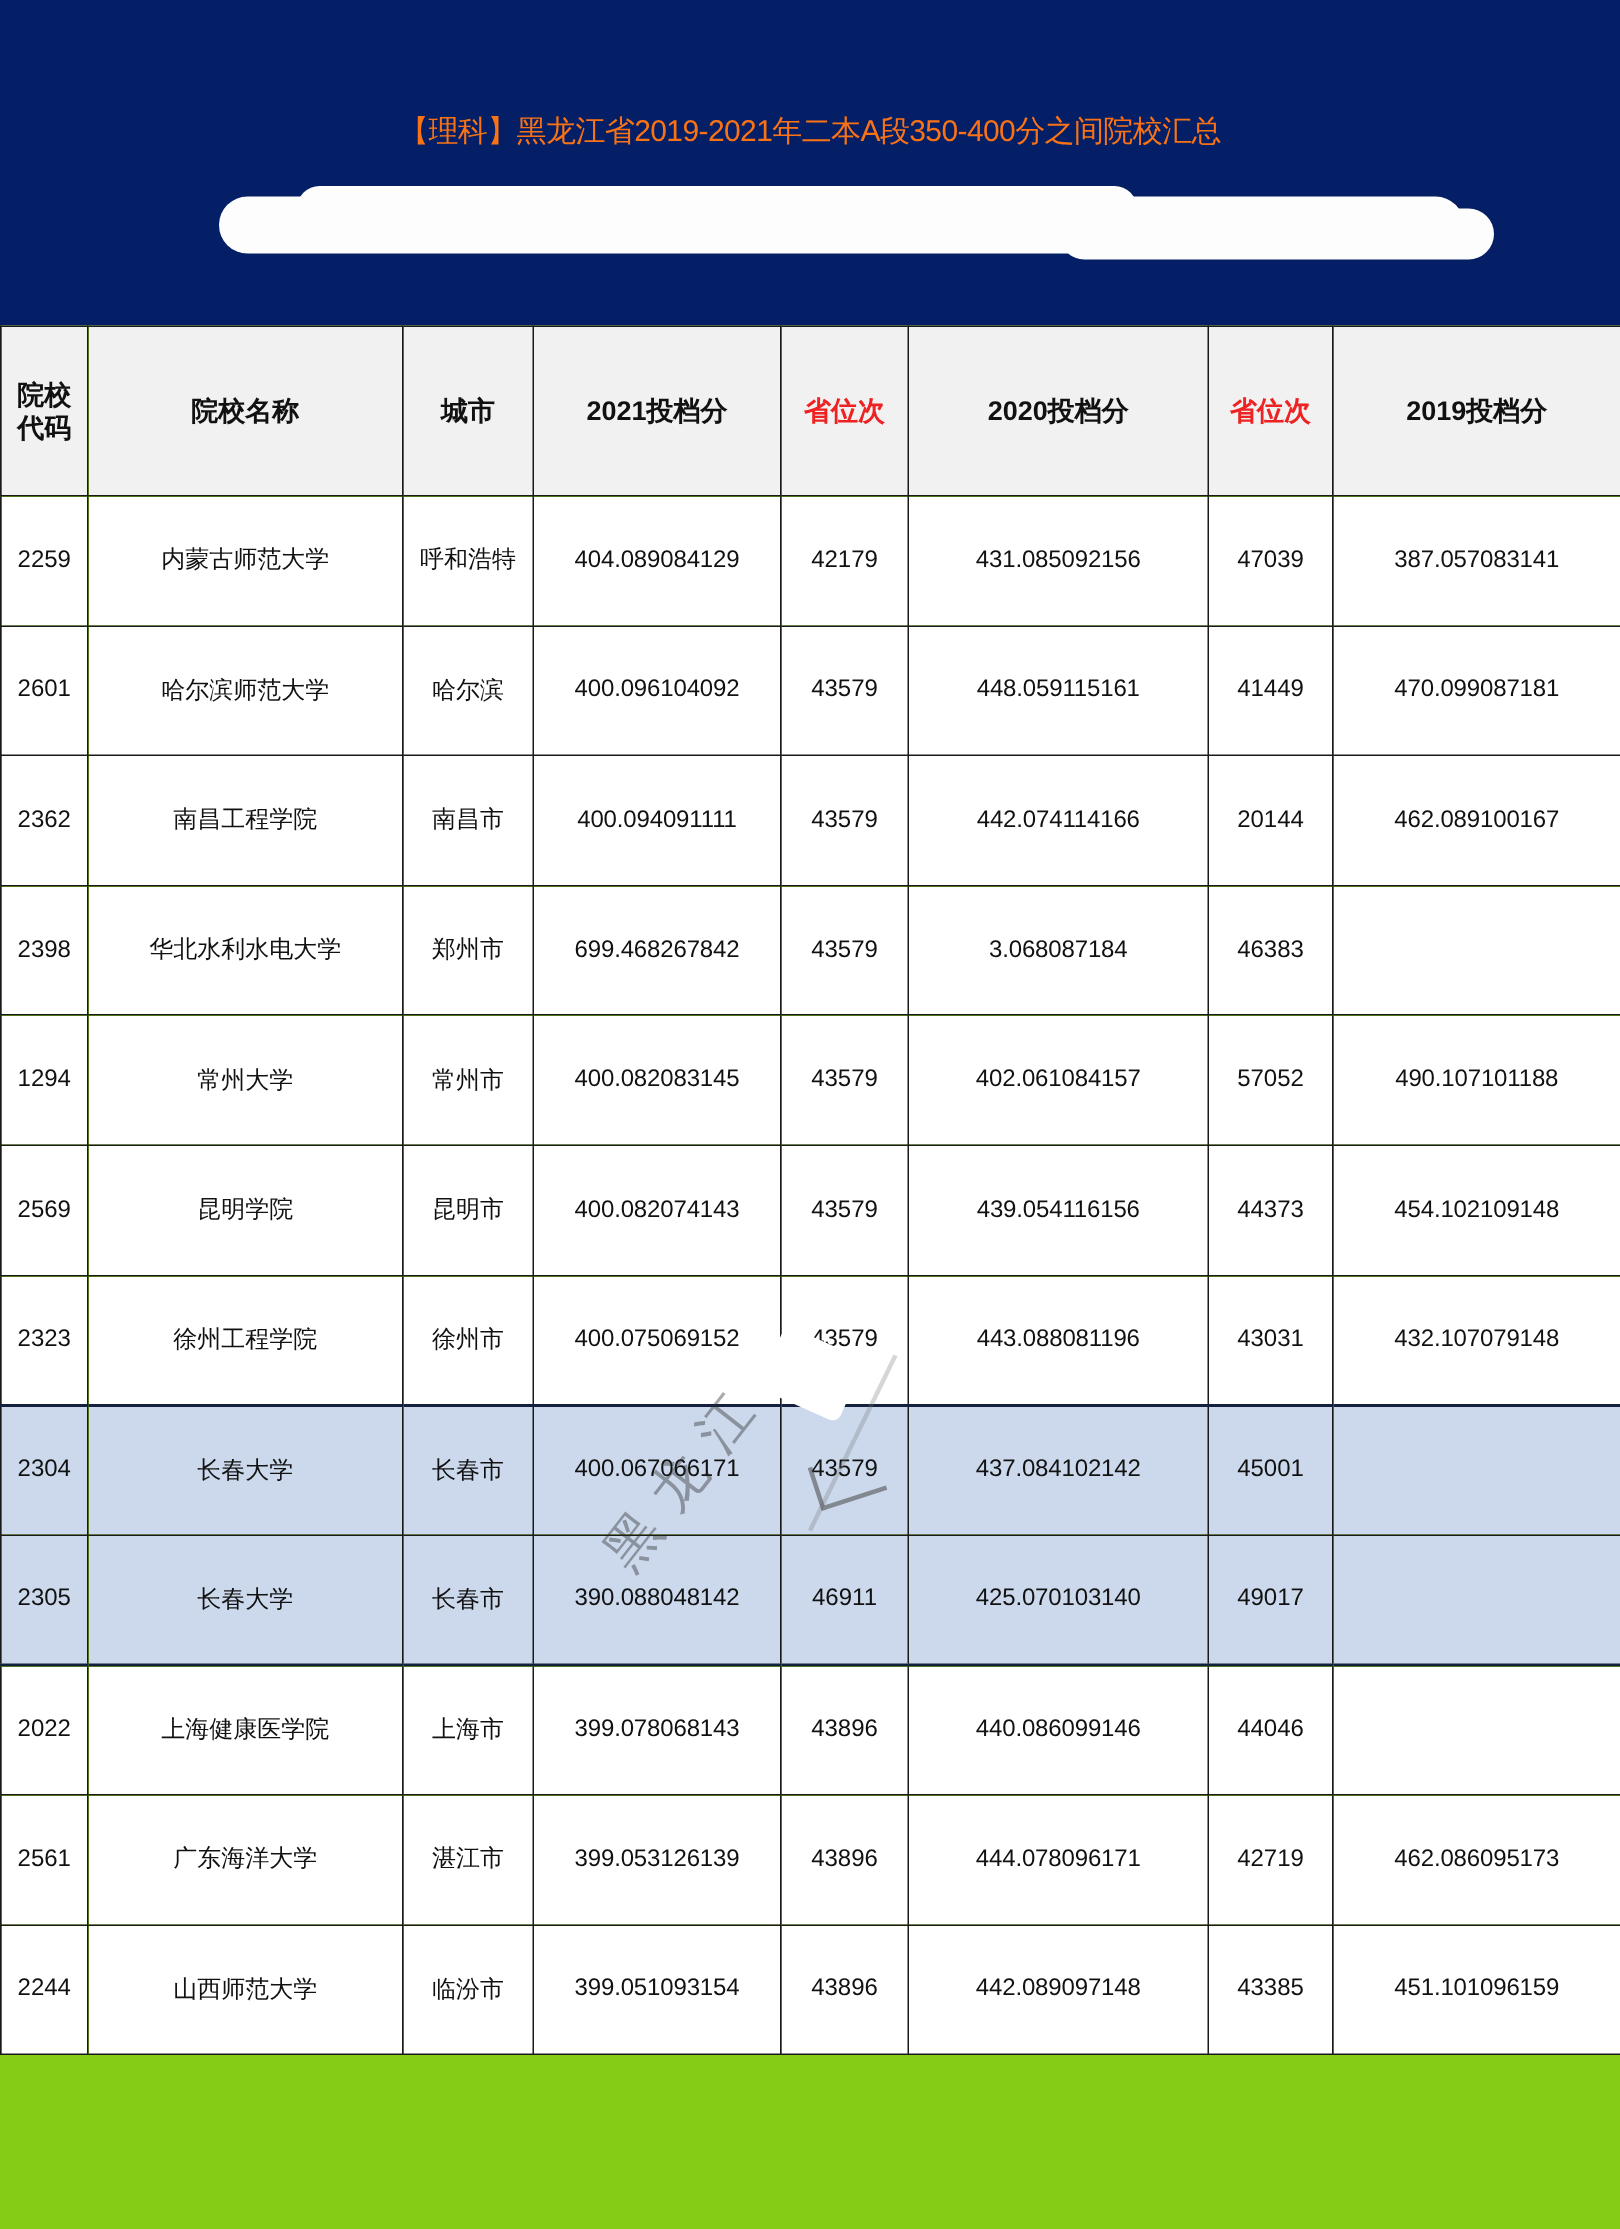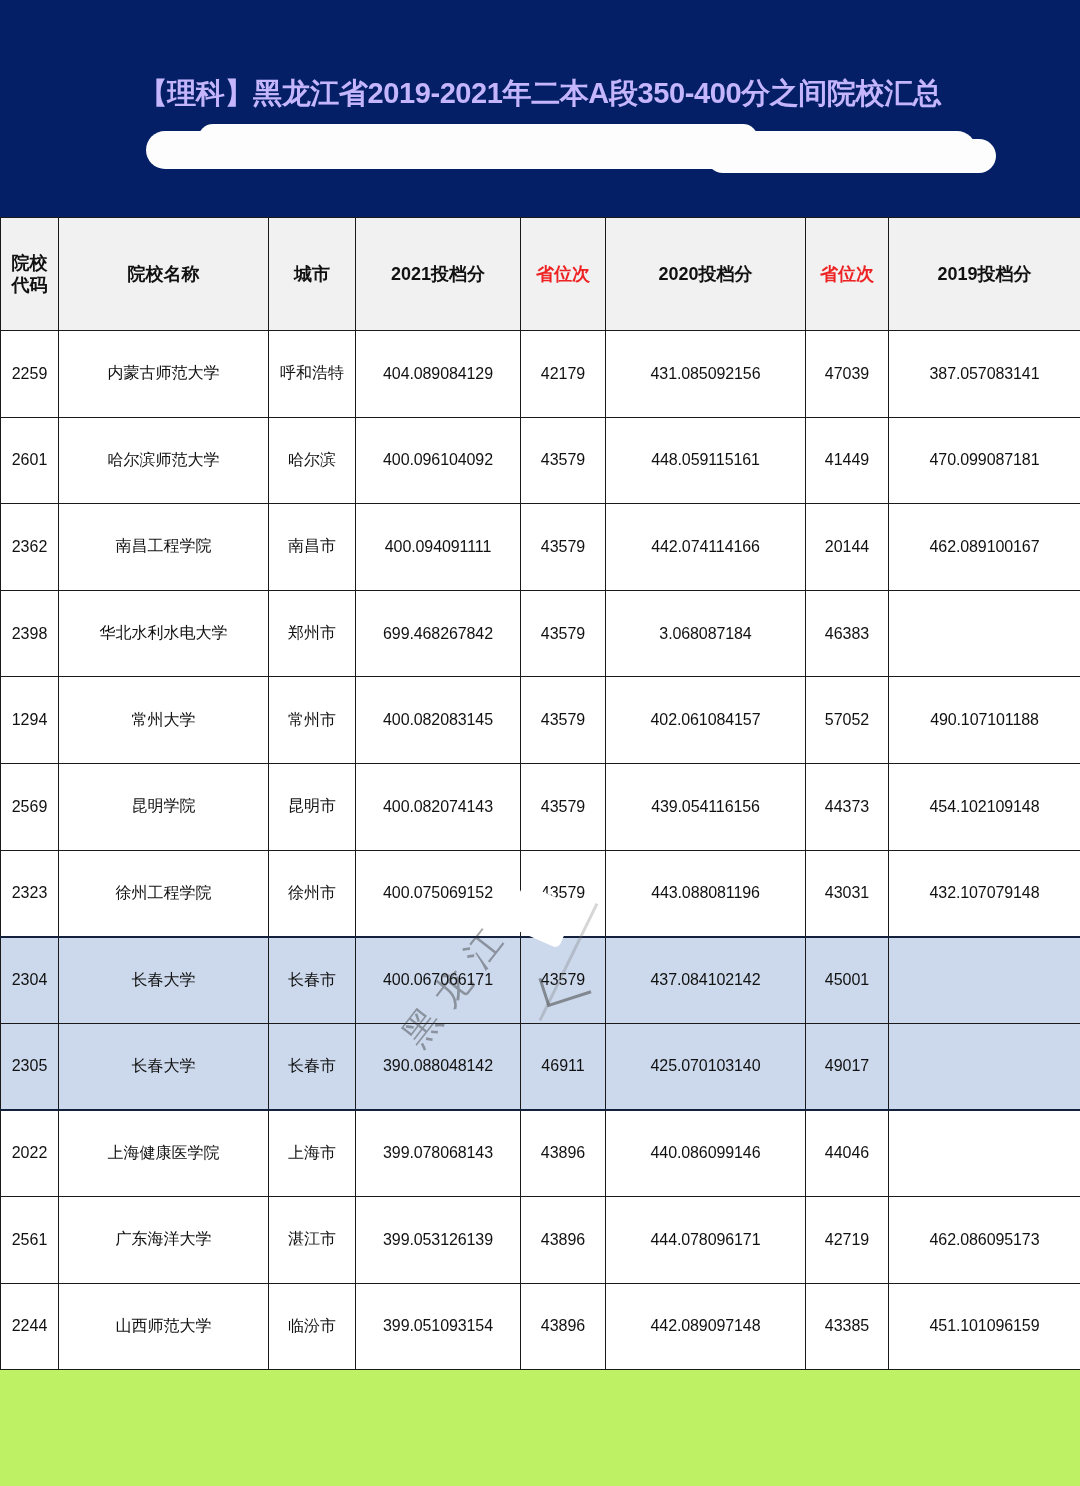--- a/index.html
+++ b/index.html
@@ -25,23 +25,23 @@
     height: 217px;
     background: #041f66;
     overflow: hidden;
   }
   .banner-title {
     position: absolute;
     left: 0;
     right: 0;
     top: 74px;
     text-align: center;
-    color: #c4b5fd;
-    font-size: 29px;
-    font-weight: bold;
+    color: #f97316;
+    font-size: 20px;
+    font-weight: normal;
     letter-spacing: -0.4px;
     white-space: nowrap;
   }
   .banner-subtitle {
     position: absolute;
     left: 0;
     right: 0;
     top: 130px;
     text-align: center;
     color: #dfe6f2;
@@ -77,21 +77,21 @@
     height: 34px;
     background: #fdfdfd;
     border-radius: 18px;
   }
 
   
   .table-wrap {
     position: relative;
     width: 1080px;
     height: 1269px;
-    background: #bef264;
+    background: #84cc16;
   }
   table.grades {
     width: 1080px;
     border-collapse: collapse;
     table-layout: fixed;
   }
   table.grades th,
   table.grades td {
     border: 1px solid #1a1a1a;
     text-align: center;

